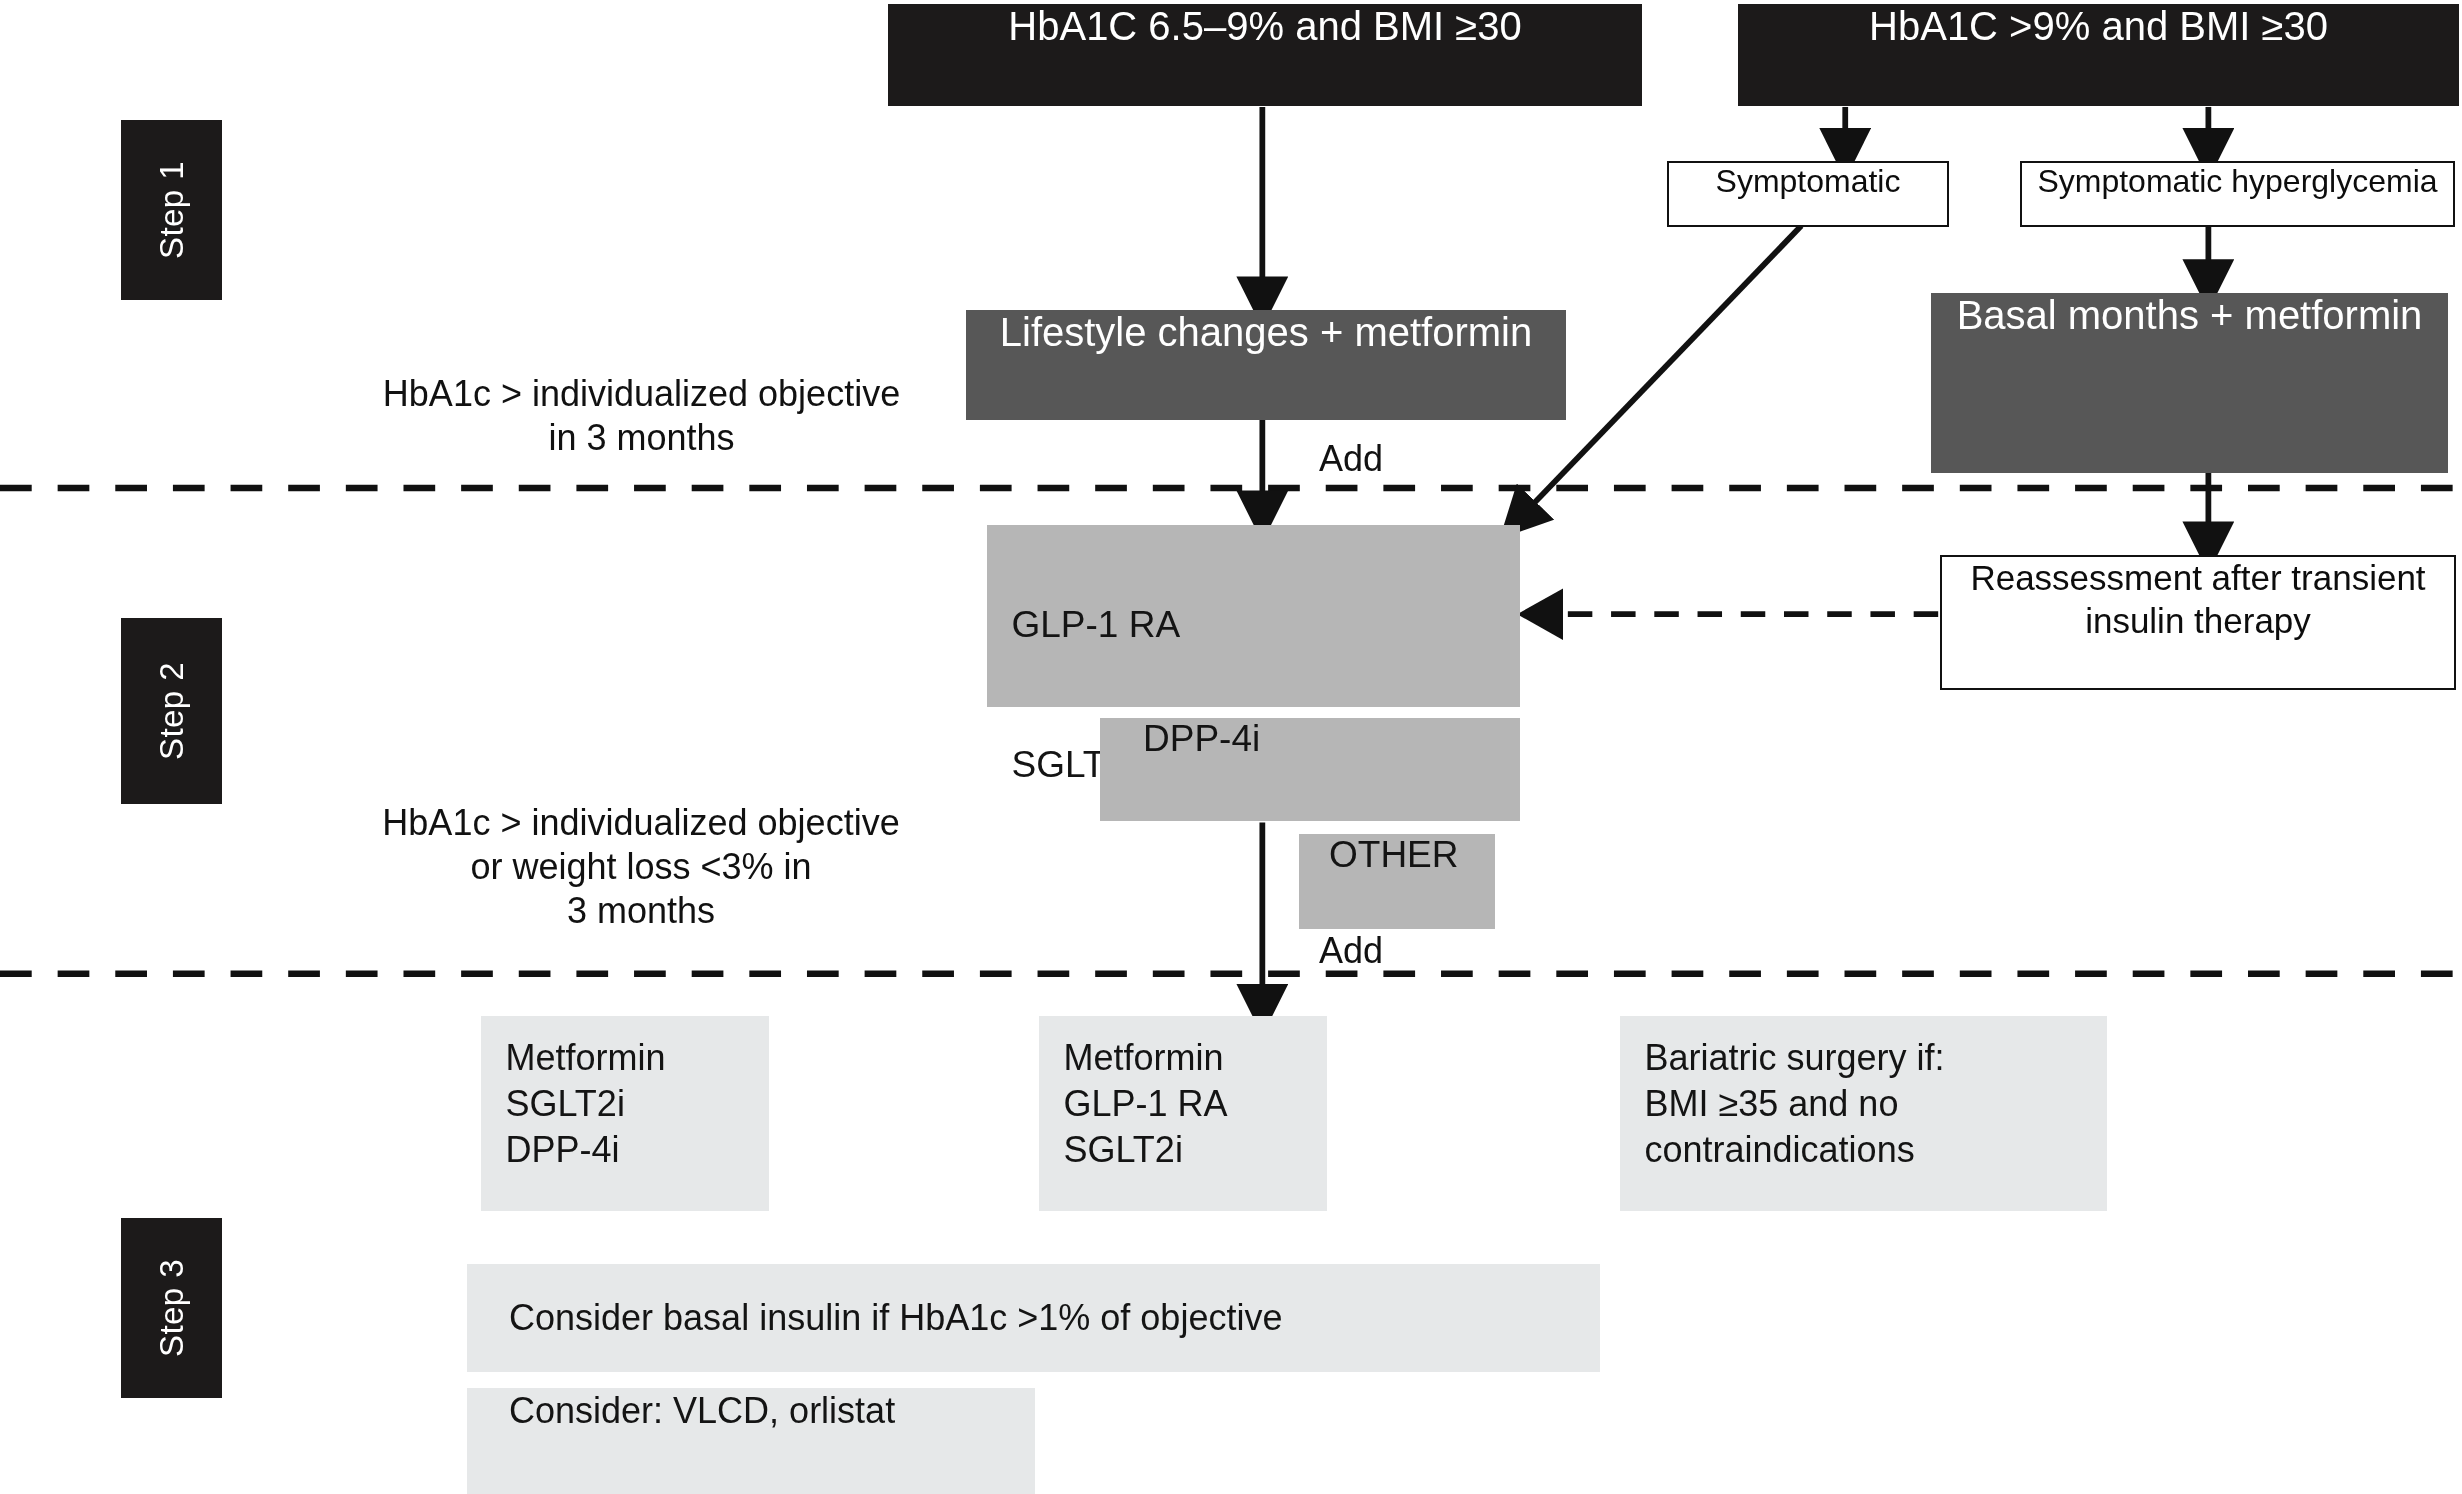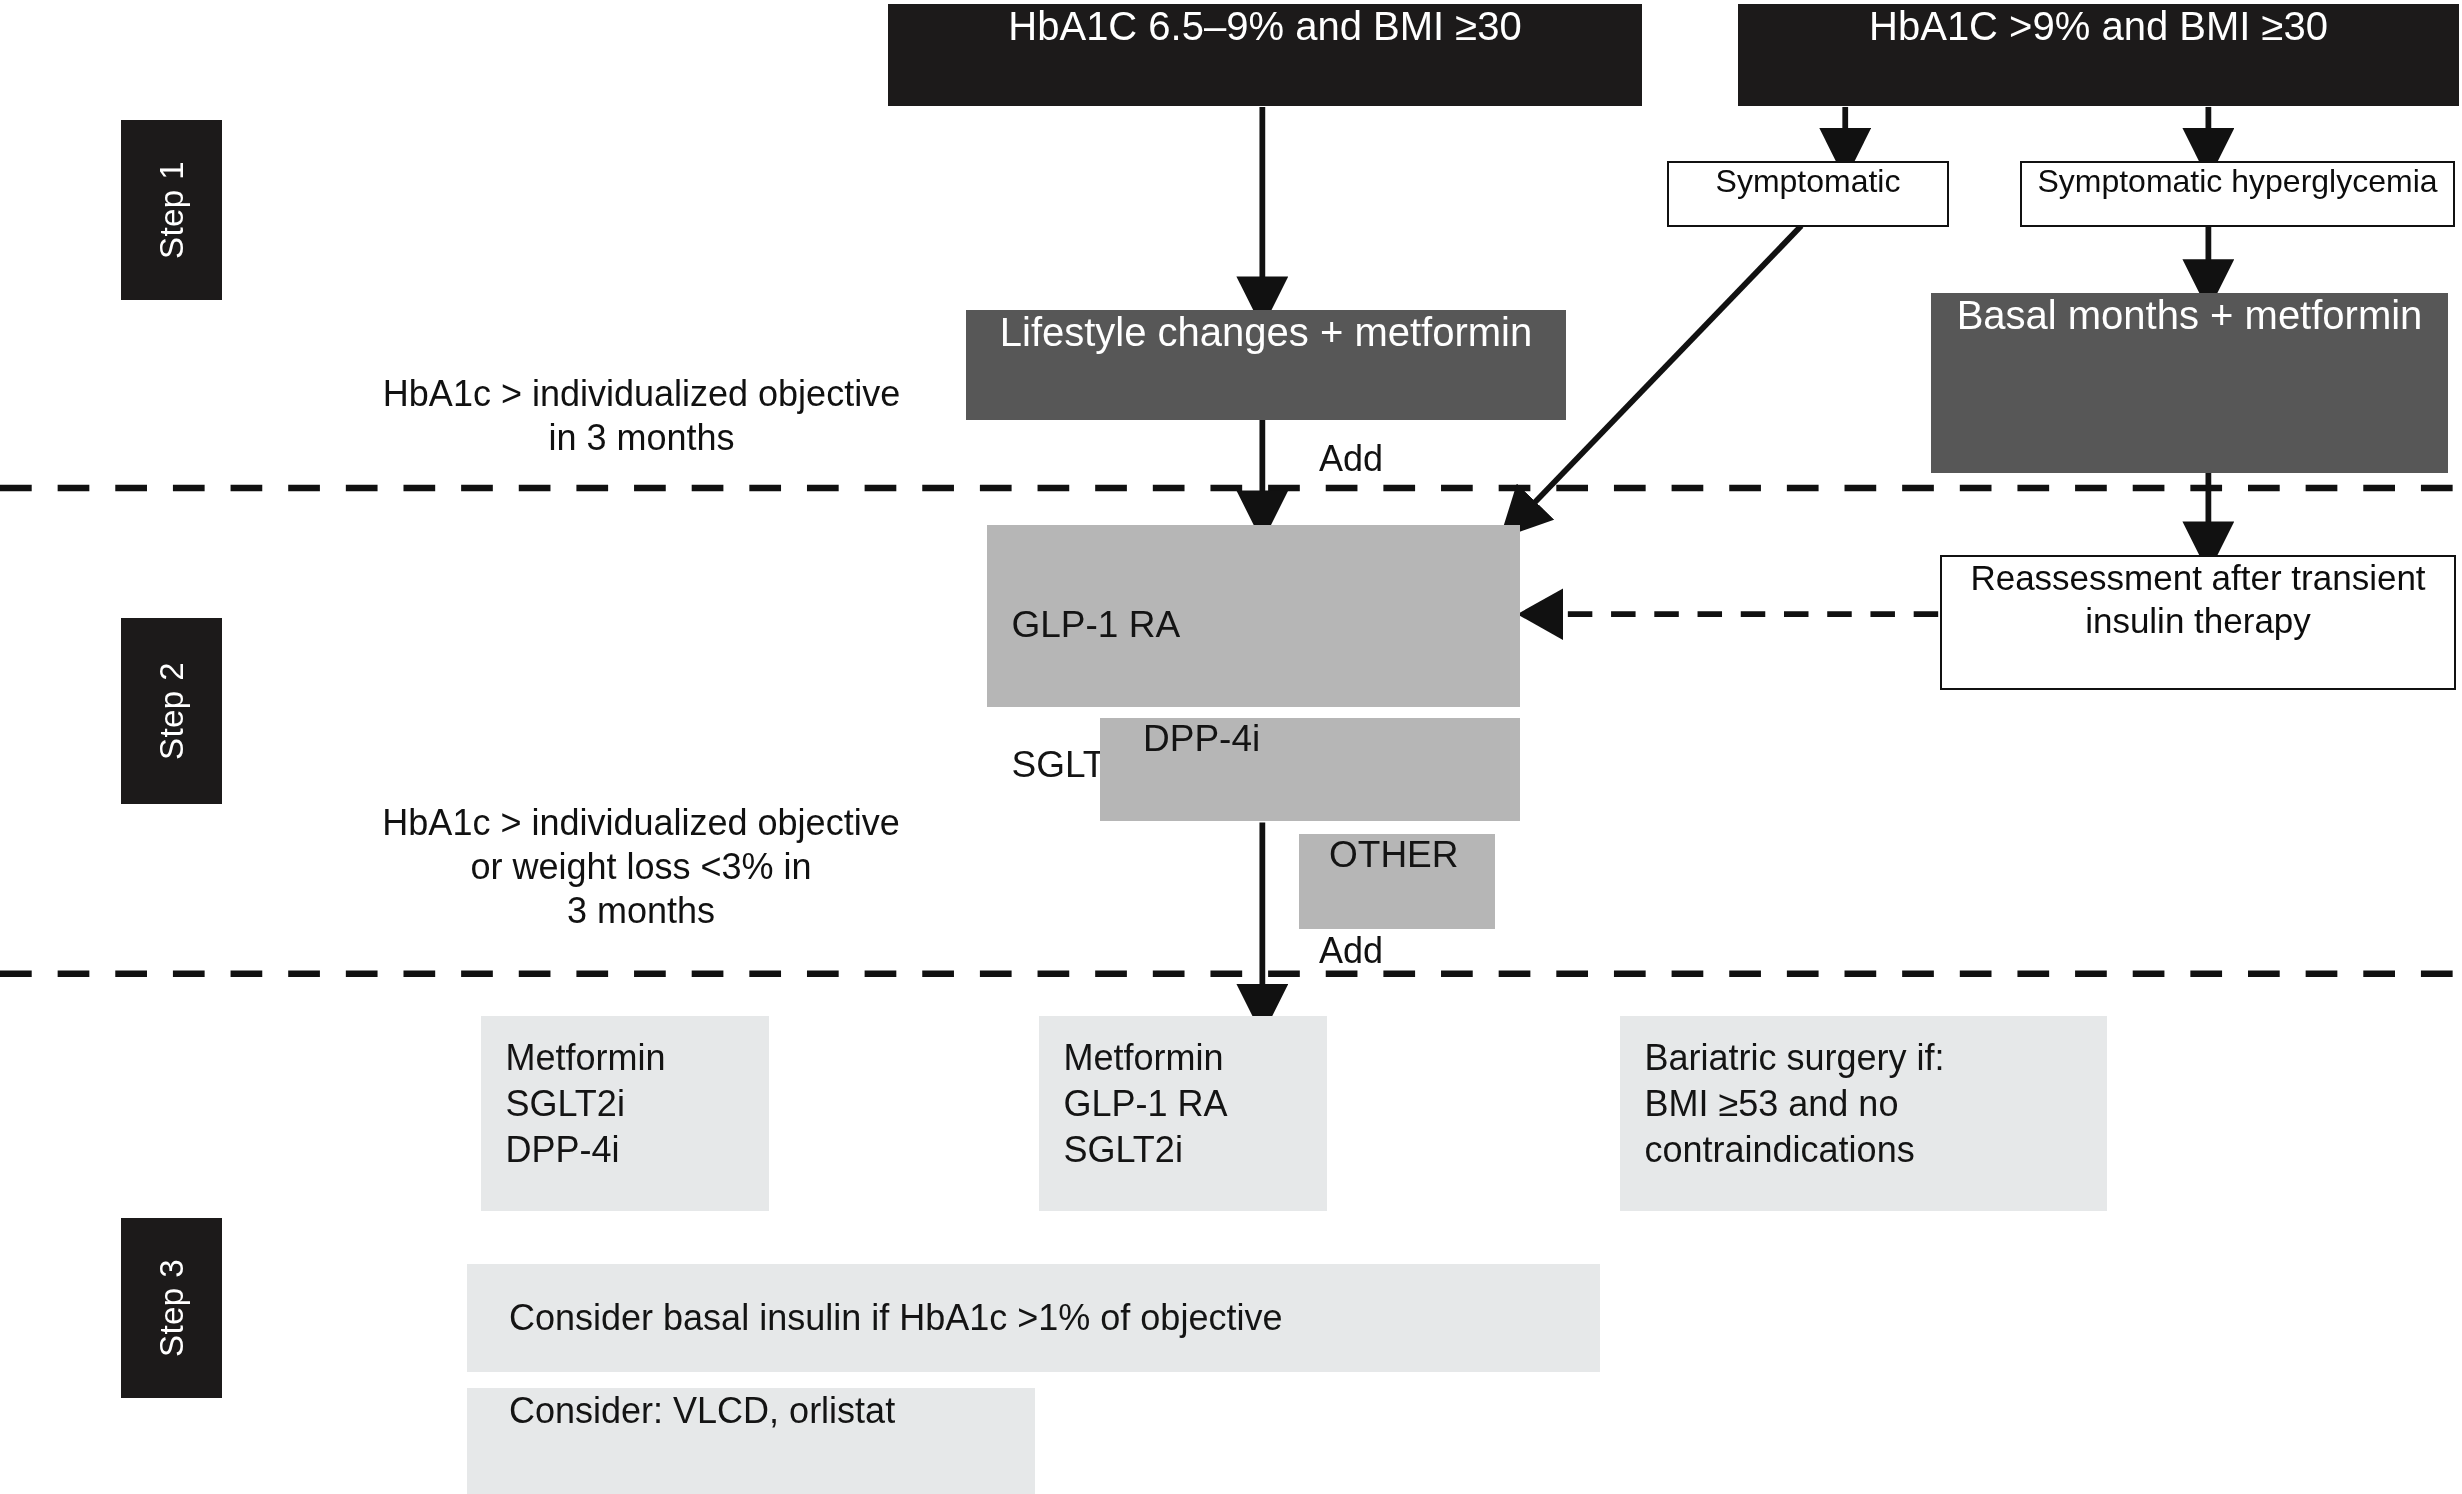--- a/index.html
+++ b/index.html
@@ -213,21 +213,21 @@
   </div>
 
   <div class="box box--pale pad-l pad-t" style="left:1039px; top:1016px; width:288px; height:195px;">
     <span>Metformin
 GLP-1 RA
 SGLT2i</span>
   </div>
 
   <div class="box box--pale pad-l pad-t" style="left:1620px; top:1016px; width:487px; height:195px;">
     <span>Bariatric surgery if:
-BMI ≥53 and no
+BMI ≥35 and no
 contraindications</span>
   </div>
 
   <div class="box box--pale" style="left:467px; top:1264px; width:1133px; height:108px; align-items:center; padding-left:42px;">
     <span>Consider basal insulin if HbA1c &gt;1% of objective</span>
   </div>
 
   <div class="box box--pale" style="left:467px; top:1388px; width:568px; height:107px; align-items:flex-start; padding-left:42px;">
     <span>Consider: VLCD, orlistat</span>
   </div>

